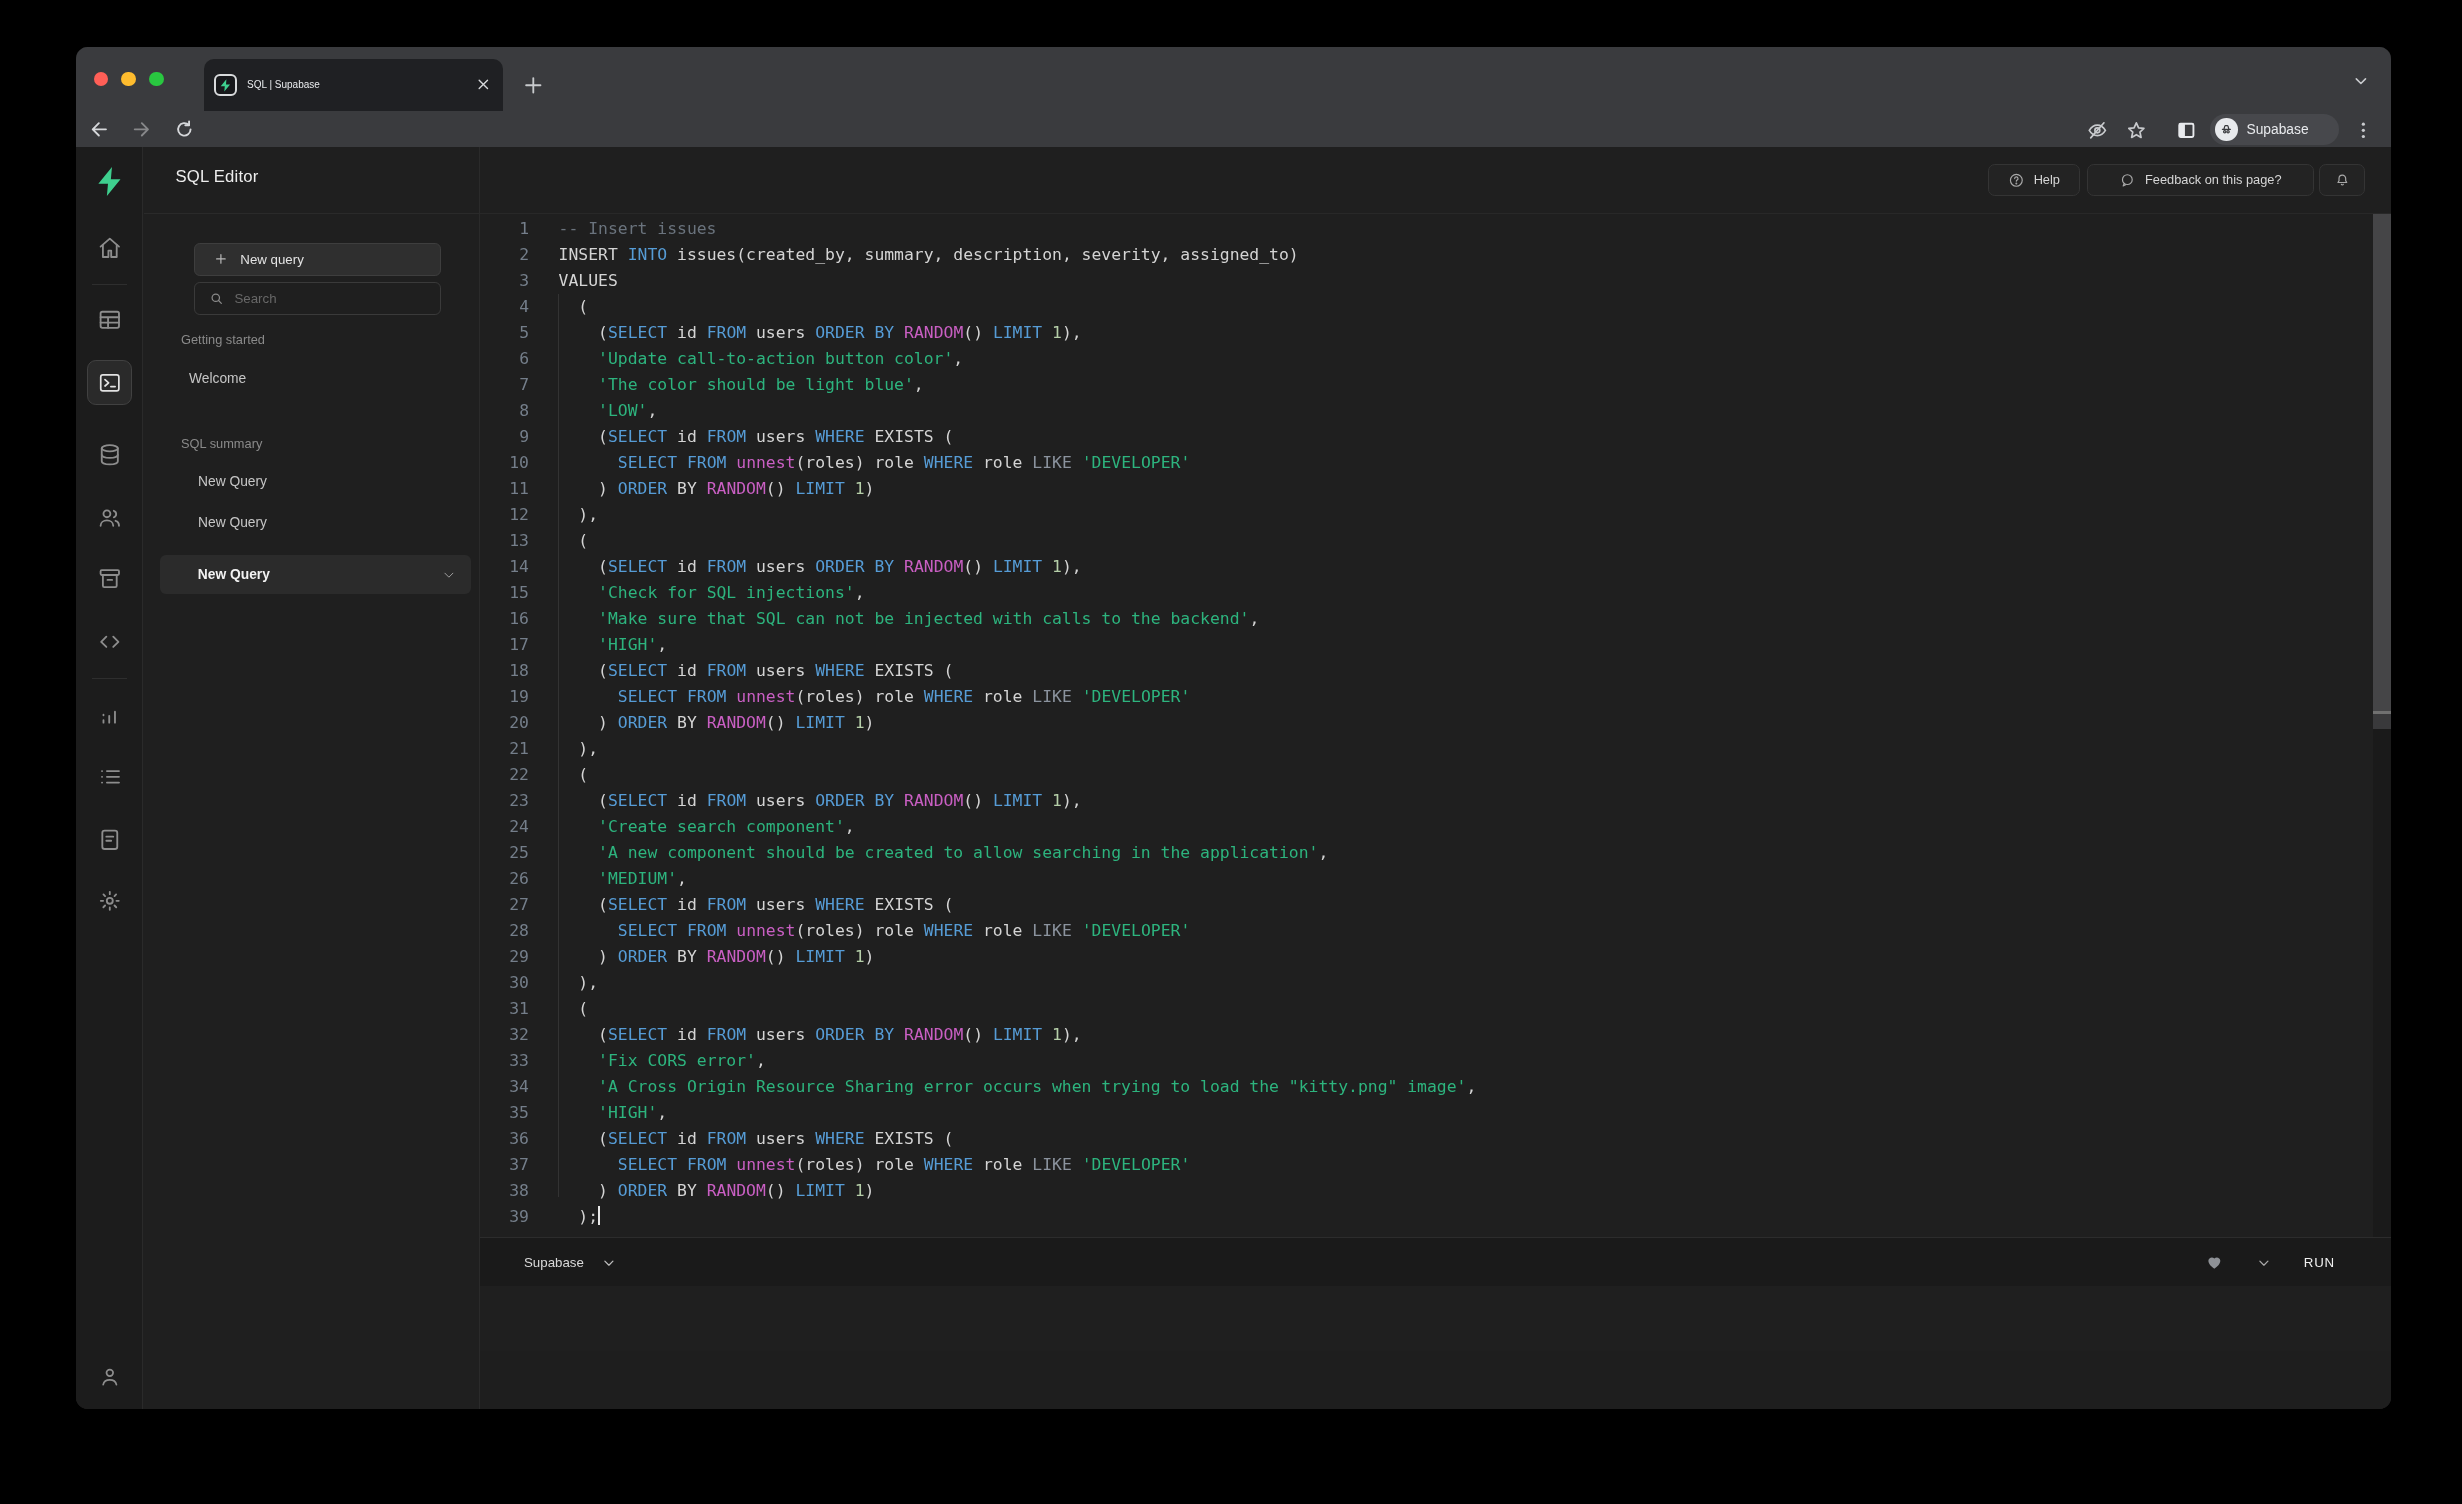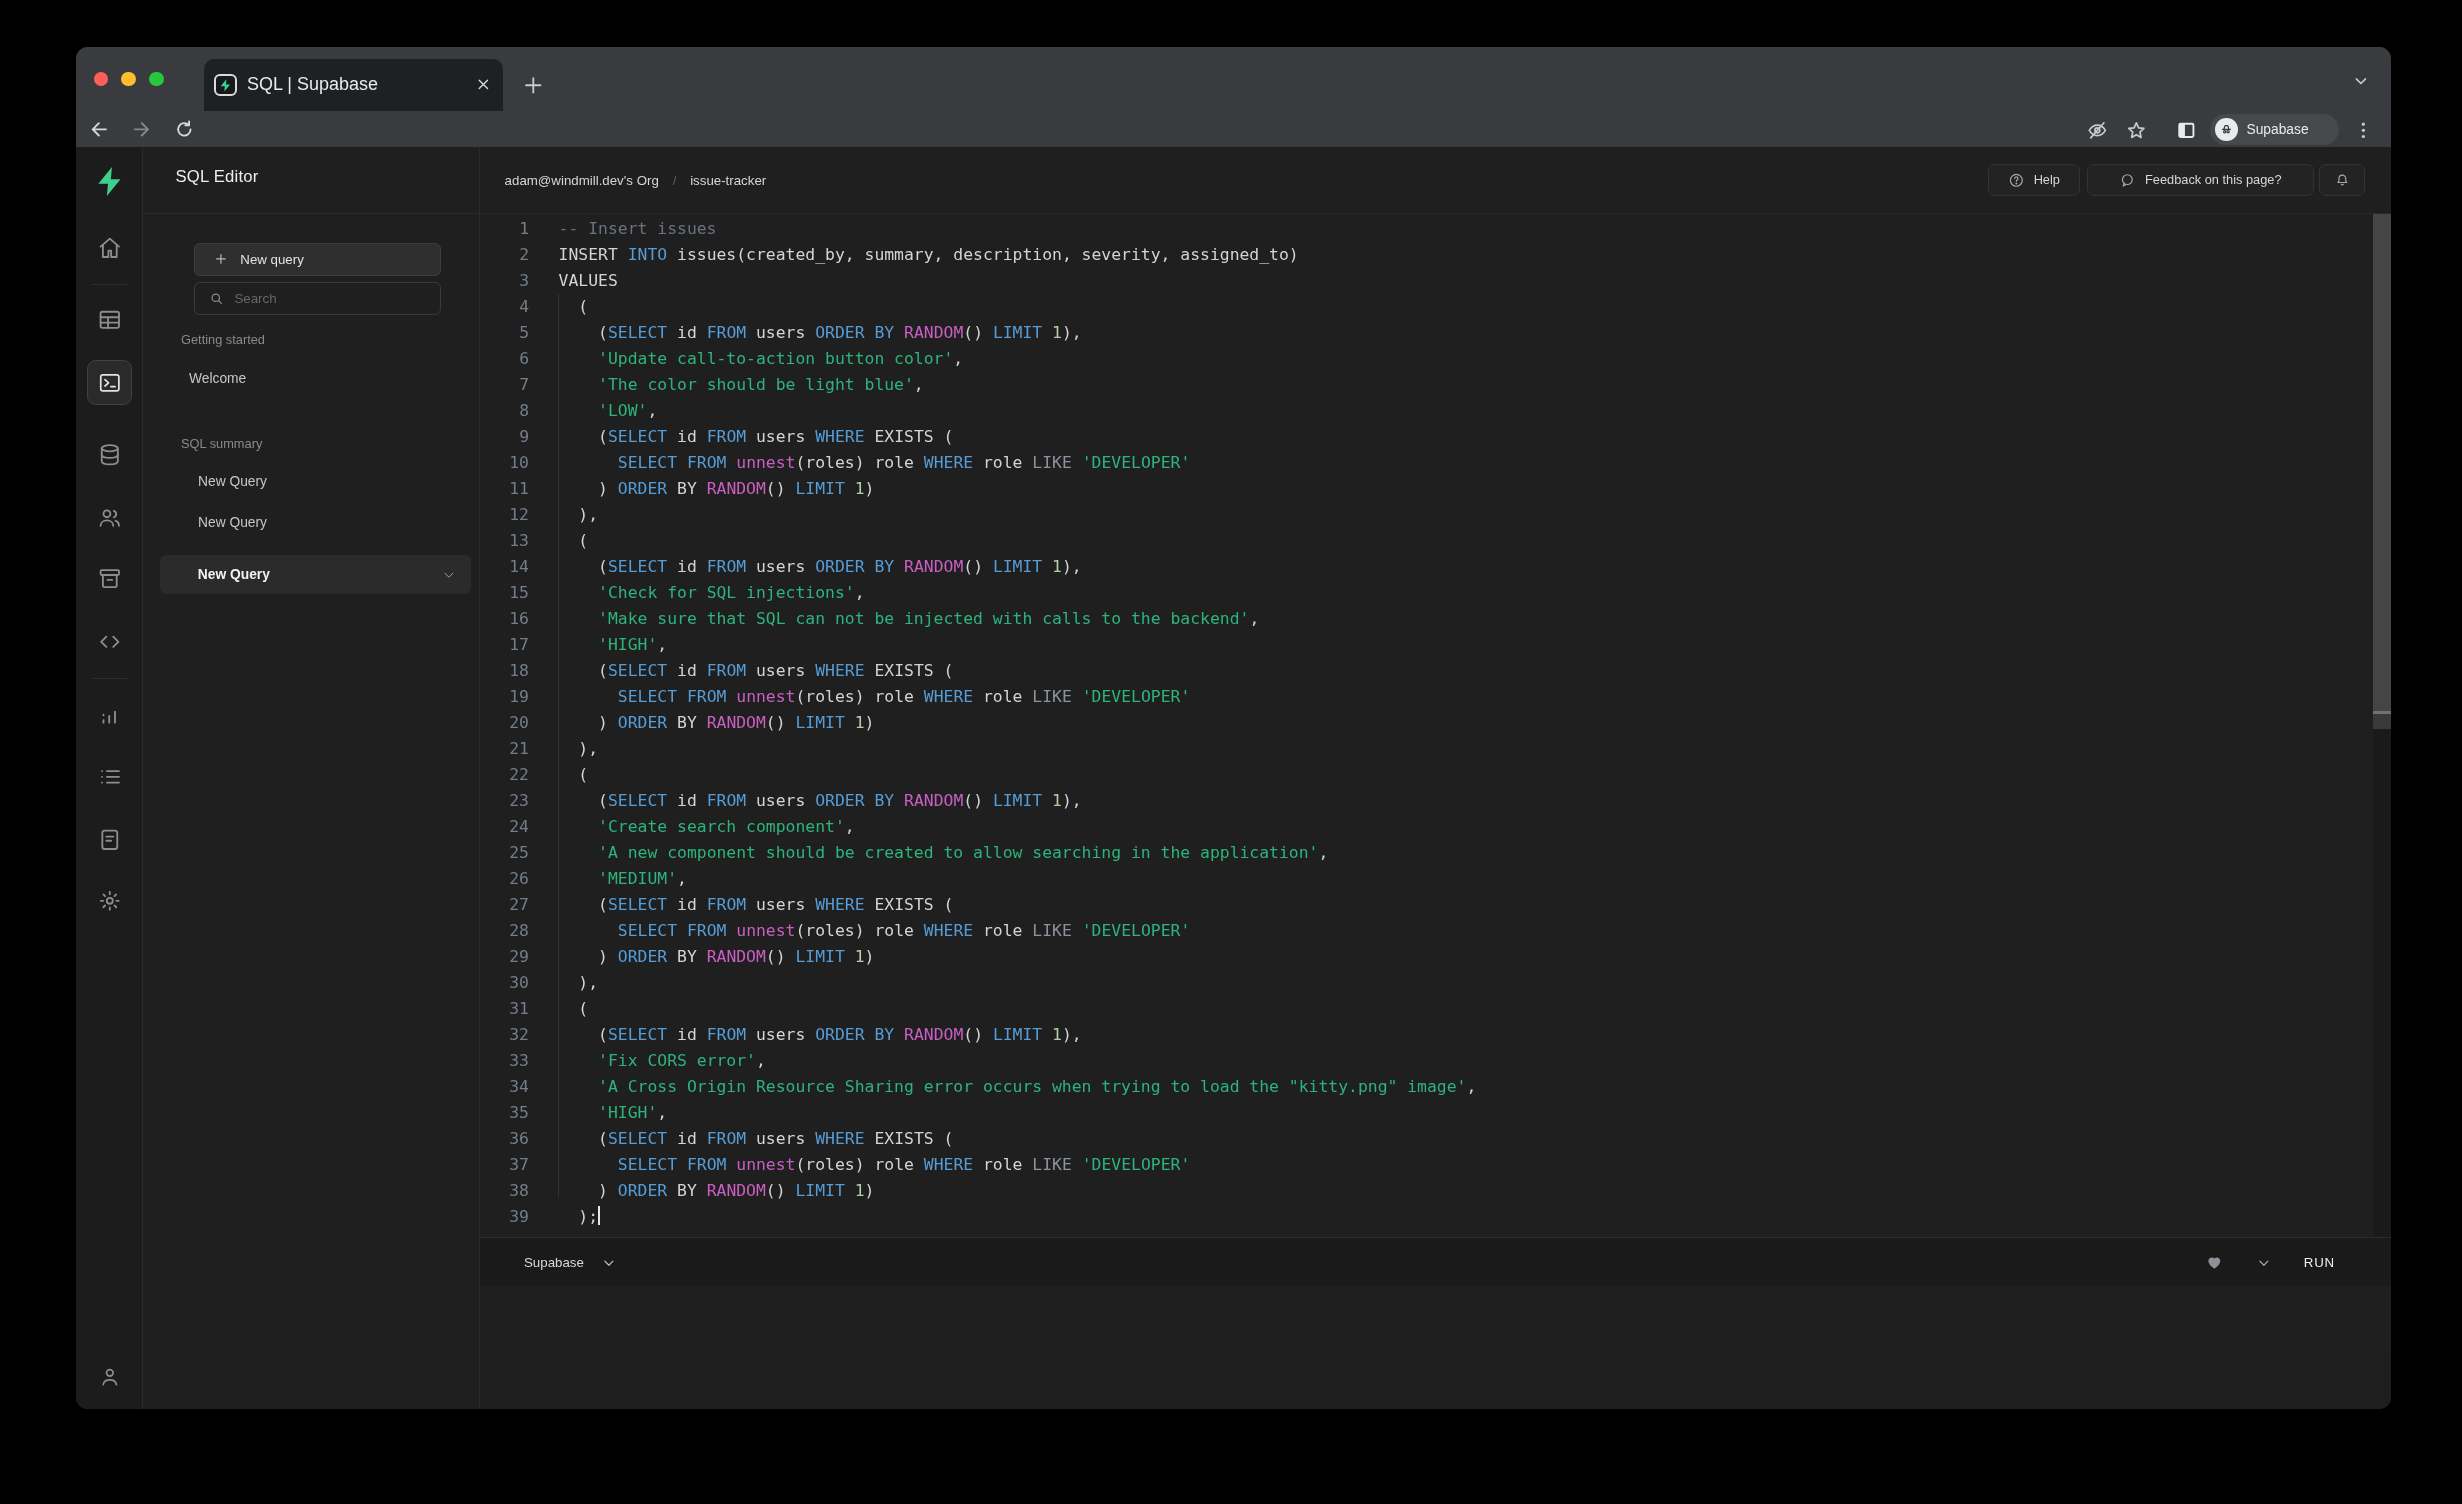--- a/index.html
+++ b/index.html
@@ -11,21 +11,21 @@
 
   
   .tabstrip { position:absolute; left:0; top:0; width:100%; height:64px; background:#3A3B3E; }
   .traffic { position:absolute; top:24.6px; width:14.8px; height:14.8px; border-radius:50%; }
   .t-red{ left:17.7px; background:#FF5F57; } .t-yellow{ left:45px; background:#FEBC2E; } .t-green{ left:73px; background:#29C740; }
   .tab { position:absolute; left:128px; top:11.8px; width:299px; height:52px; background:#1F2023;
     border-radius:9.9px 9.9px 0 0; display:flex; align-items:center; }
   .favicon { position:absolute; left:9.9px; top:14.8px; width:22.7px; height:22.7px; border:2px solid #D8DADC;
     border-radius:5.9px; display:flex; align-items:center; justify-content:center; background:#17181B; }
   .tab-title { position:absolute; left:43px; top:0; height:52px; display:flex; align-items:center;
-    color:#E8EAED; font-size:18px; }
+    color:#E8EAED; font-size:10px; }
   .tab-close { position:absolute; right:11.8px; top:17.7px; width:16.7px; height:16.7px; color:#D5D7DA; }
   .newtab-btn { position:absolute; left:445px; top:25.6px; width:24.6px; height:24.6px; color:#C8CACD; }
   .strip-chevron { position:absolute; left:2277px; top:25.6px; width:15.8px; height:15.8px; color:#C8CACD; }
 
   .toolbar { position:absolute; left:0; top:64px; width:100%; height:36px; background:#3A3B3E; }
   .nav-ic { position:absolute; top:6.9px; width:22.7px; height:22.7px; }
   .urlbar { position:absolute; left:143px; top:3.9px; width:1857px; height:28.6px; background:#1F2023;
     border-radius:14.8px; display:flex; align-items:center; }
   .lock { width:14.8px; height:14.8px; margin-left:13.8px; color:#9AA0A6; flex:none; }
   .url { margin-left:8.9px; font-size:14.8px; white-space:nowrap; }
@@ -286,25 +286,20 @@
             <div class="side-item sel">New Query<span class="chev">
                 <svg viewBox="0 0 24 24" width="13.8" height="13.8" fill="none" stroke="currentColor" stroke-width="1.6" stroke-linecap="round" stroke-linejoin="round">
                   <path d="M5 9l7 7 7-7"></path>
                 </svg>
               </span></div>
           </div>
       </div>
 
       <div class="main">
         <div class="topnav">
-          <div class="crumbs">
-            <span class="org">adam@windmill.dev's Org</span>
-            <span class="sep">/</span>
-            <span class="proj">issue-tracker</span>
-          </div>
           <div class="nav-btn b-help">
             <svg viewBox="0 0 24 24" fill="none" stroke="currentColor" stroke-width="1.7" stroke-linecap="round">
                 <circle cx="12" cy="12" r="8.5"></circle>
                 <path d="M9.6 9.5a2.4 2.4 0 1 1 3.3 2.2c-.8.3-.9 1-.9 1.6"></path>
                 <circle cx="12" cy="16.6" r="0.6" fill="currentColor"></circle>
               </svg>
             <span>Help</span>
           </div>
           <div class="nav-btn b-feedback">
             <svg viewBox="0 0 24 24" fill="none" stroke="currentColor" stroke-width="1.7" stroke-linecap="round" stroke-linejoin="round">

